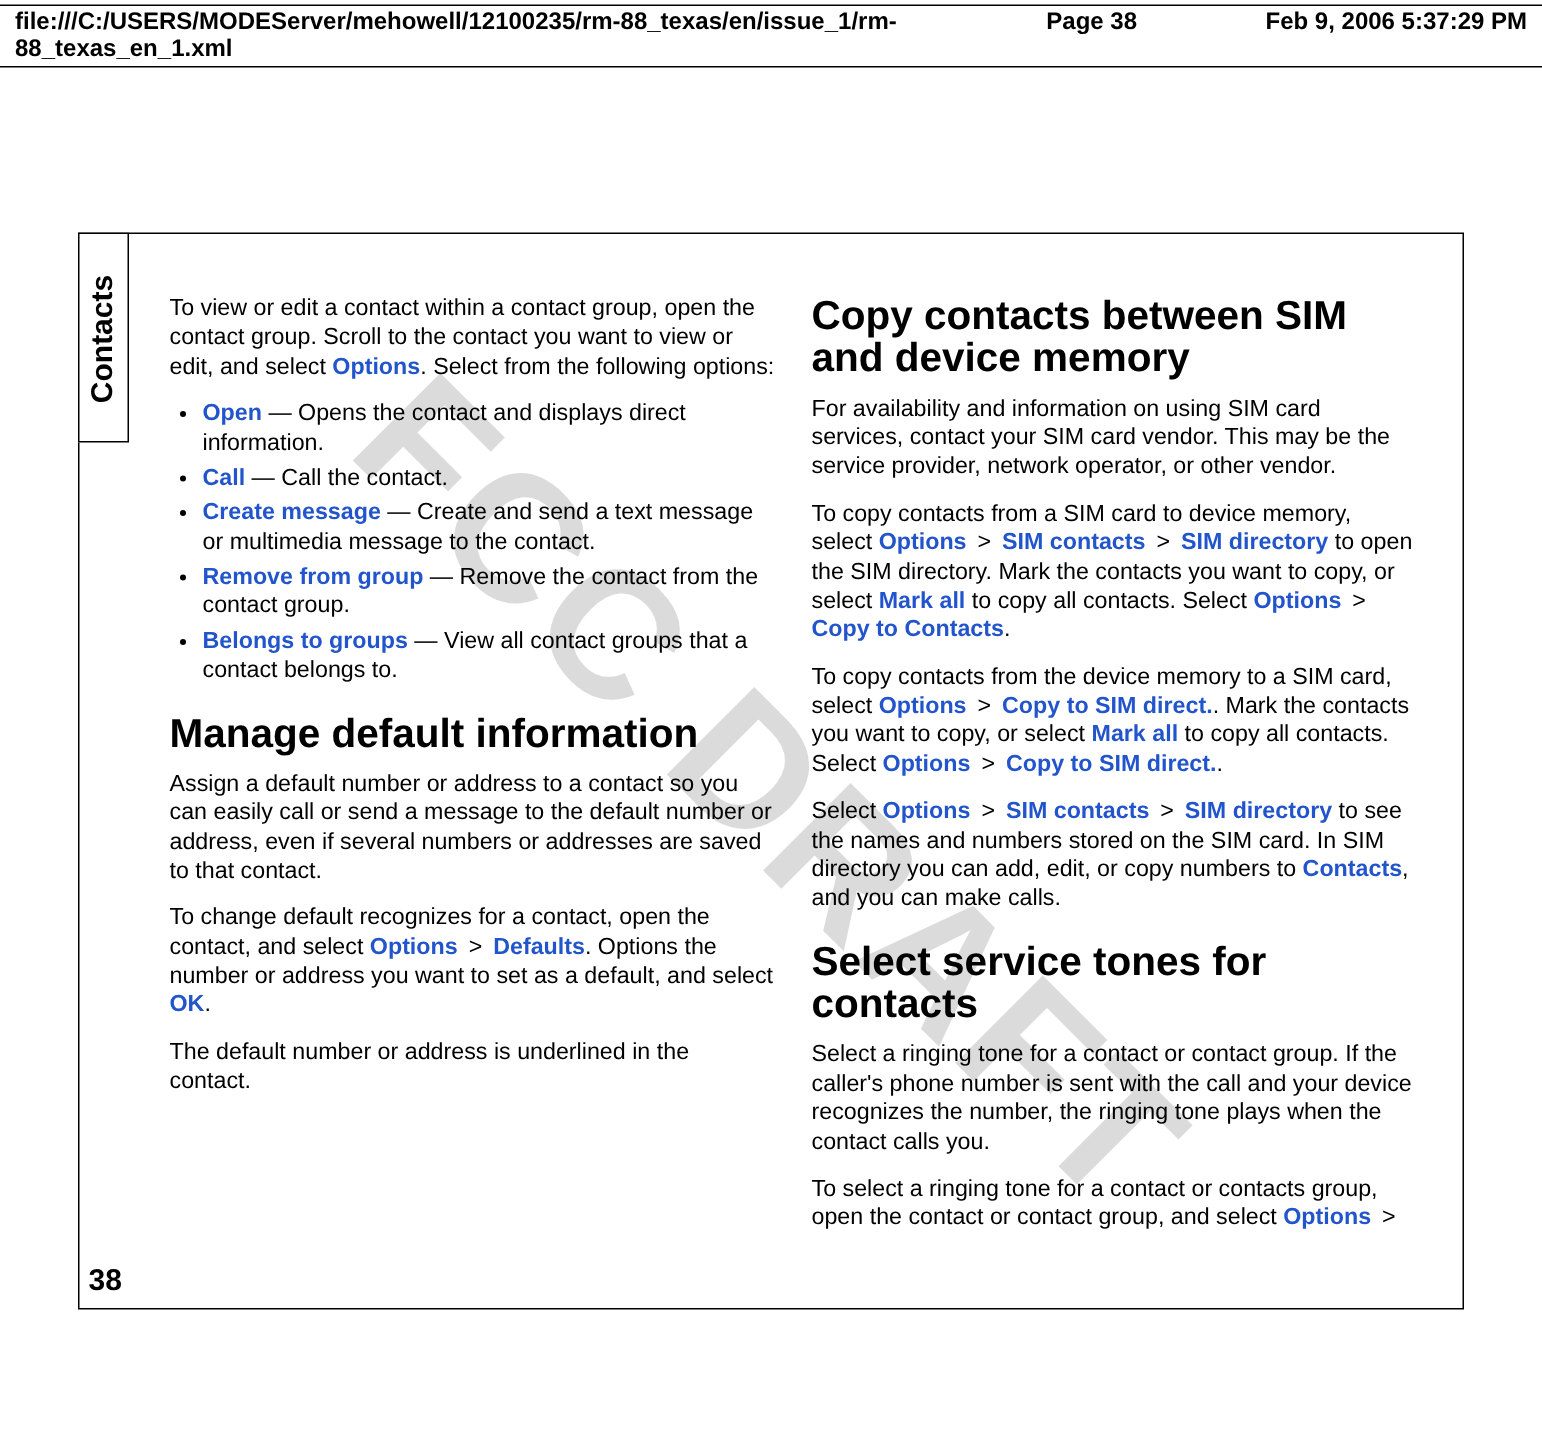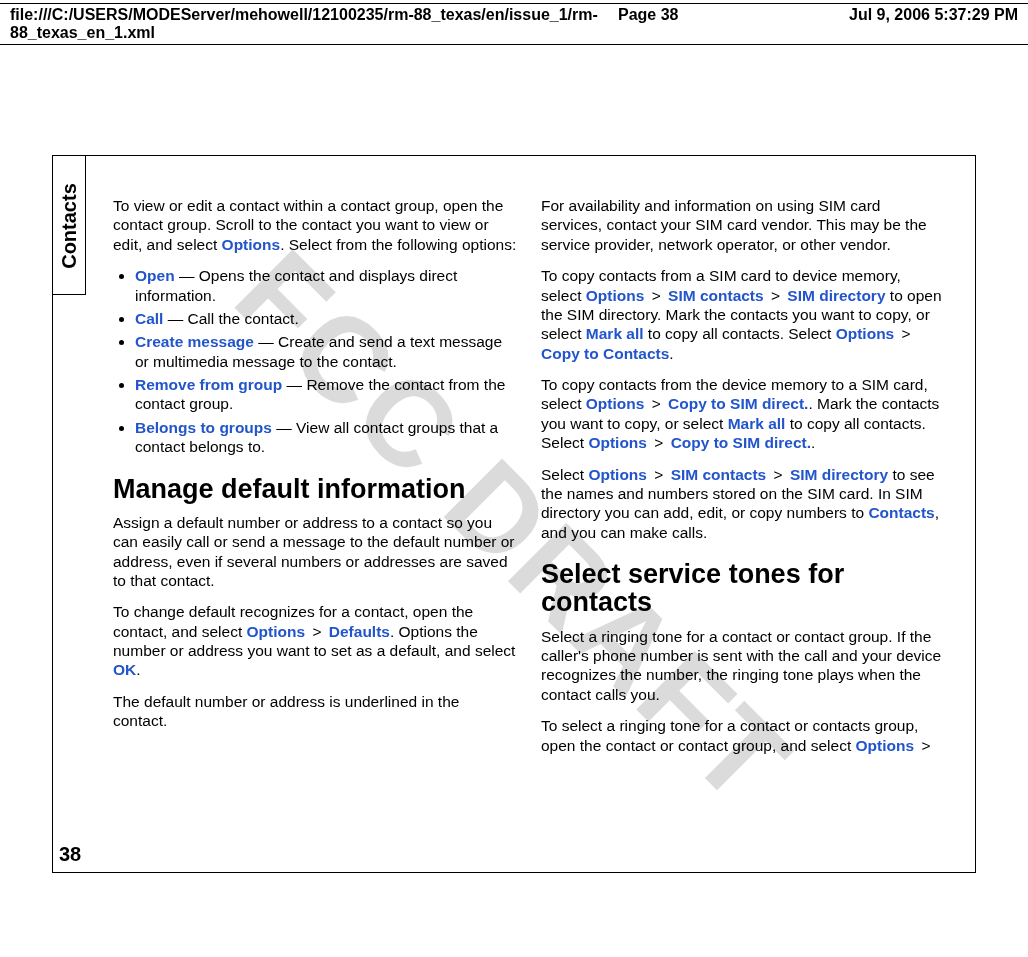--- a/index.html
+++ b/index.html
@@ -24,21 +24,21 @@
     border-top: 1px solid #000;
     border-bottom: 1px solid #000;
     padding: 2px 10px;
     box-sizing: border-box;
     display: flex;
     justify-content: space-between;
     font-size: 16px;
     font-weight: bold;
   }
   .hdr .left { flex: 1; text-align: left; }
-  .hdr .mid  { width: 140px; text-align: left; }
+  .hdr .mid  { width: 140px; text-align: right; }
   .hdr .right{ width: 260px; text-align: right; }
 
   
   .frame {
     position: absolute;
     top: 155px;
     left: 52px;
     width: 924px;
     height: 718px;
     border: 1px solid #000;
@@ -120,21 +120,21 @@
   .gt { padding: 0 3px; }
 </style>
 </head>
 <body>
 
 <div class="page">
 
   <div class="hdr">
     <div class="left">file:///C:/USERS/MODEServer/mehowell/12100235/rm-88_texas/en/issue_1/rm-88_texas_en_1.xml</div>
     <div class="mid">Page 38</div>
-    <div class="right">Jul 9, 2006 5:37:29 PM</div>
+    <div class="right">Feb 9, 2006 5:37:29 PM</div>
   </div>
 
   <div class="frame">
 
     <div class="sidetab">
       <span>Contacts</span>
     </div>
 
     <div class="watermark">FCC DRAFT</div>
 
@@ -154,20 +154,21 @@
 
         <h1>Manage default information</h1>
         <p>Assign a default number or address to a contact so you can easily call or send a message to the default number or address, even if several numbers or addresses are saved to that contact.</p>
         <p>
           <span>To change default recognizes for a contact, open the contact, and select </span><span class="ui">Options</span><span class="gt"> &gt; </span><span class="ui">Defaults</span><span>. Options the number or address you want to set as a default, and select </span><span class="ui">OK</span><span>.</span>
         </p>
         <p>The default number or address is underlined in the contact.</p>
       </div>
 
       <div class="col">
+        <h1 style="margin-top:0">Copy contacts between SIM and device memory</h1>
         <p>For availability and information on using SIM card services, contact your SIM card vendor. This may be the service provider, network operator, or other vendor.</p>
         <p>
           <span>To copy contacts from a SIM card to device memory, select </span><span class="ui">Options</span><span class="gt"> &gt; </span><span class="ui">SIM contacts</span><span class="gt"> &gt; </span><span class="ui">SIM directory</span><span> to open the SIM directory. Mark the contacts you want to copy, or select </span><span class="ui">Mark all</span><span> to copy all contacts. Select </span><span class="ui">Options</span><span class="gt"> &gt; </span><span class="ui">Copy to Contacts</span><span>.</span>
         </p>
         <p>
           <span>To copy contacts from the device memory to a SIM card, select </span><span class="ui">Options</span><span class="gt"> &gt; </span><span class="ui">Copy to SIM direct.</span><span>. Mark the contacts you want to copy, or select </span><span class="ui">Mark all</span><span> to copy all contacts. Select </span><span class="ui">Options</span><span class="gt"> &gt; </span><span class="ui">Copy to SIM direct.</span><span>.</span>
         </p>
         <p>
           <span>Select </span><span class="ui">Options</span><span class="gt"> &gt; </span><span class="ui">SIM contacts</span><span class="gt"> &gt; </span><span class="ui">SIM directory</span><span> to see the names and numbers stored on the SIM card. In SIM directory you can add, edit, or copy numbers to </span><span class="ui">Contacts</span><span>, and you can make calls.</span>
         </p>

